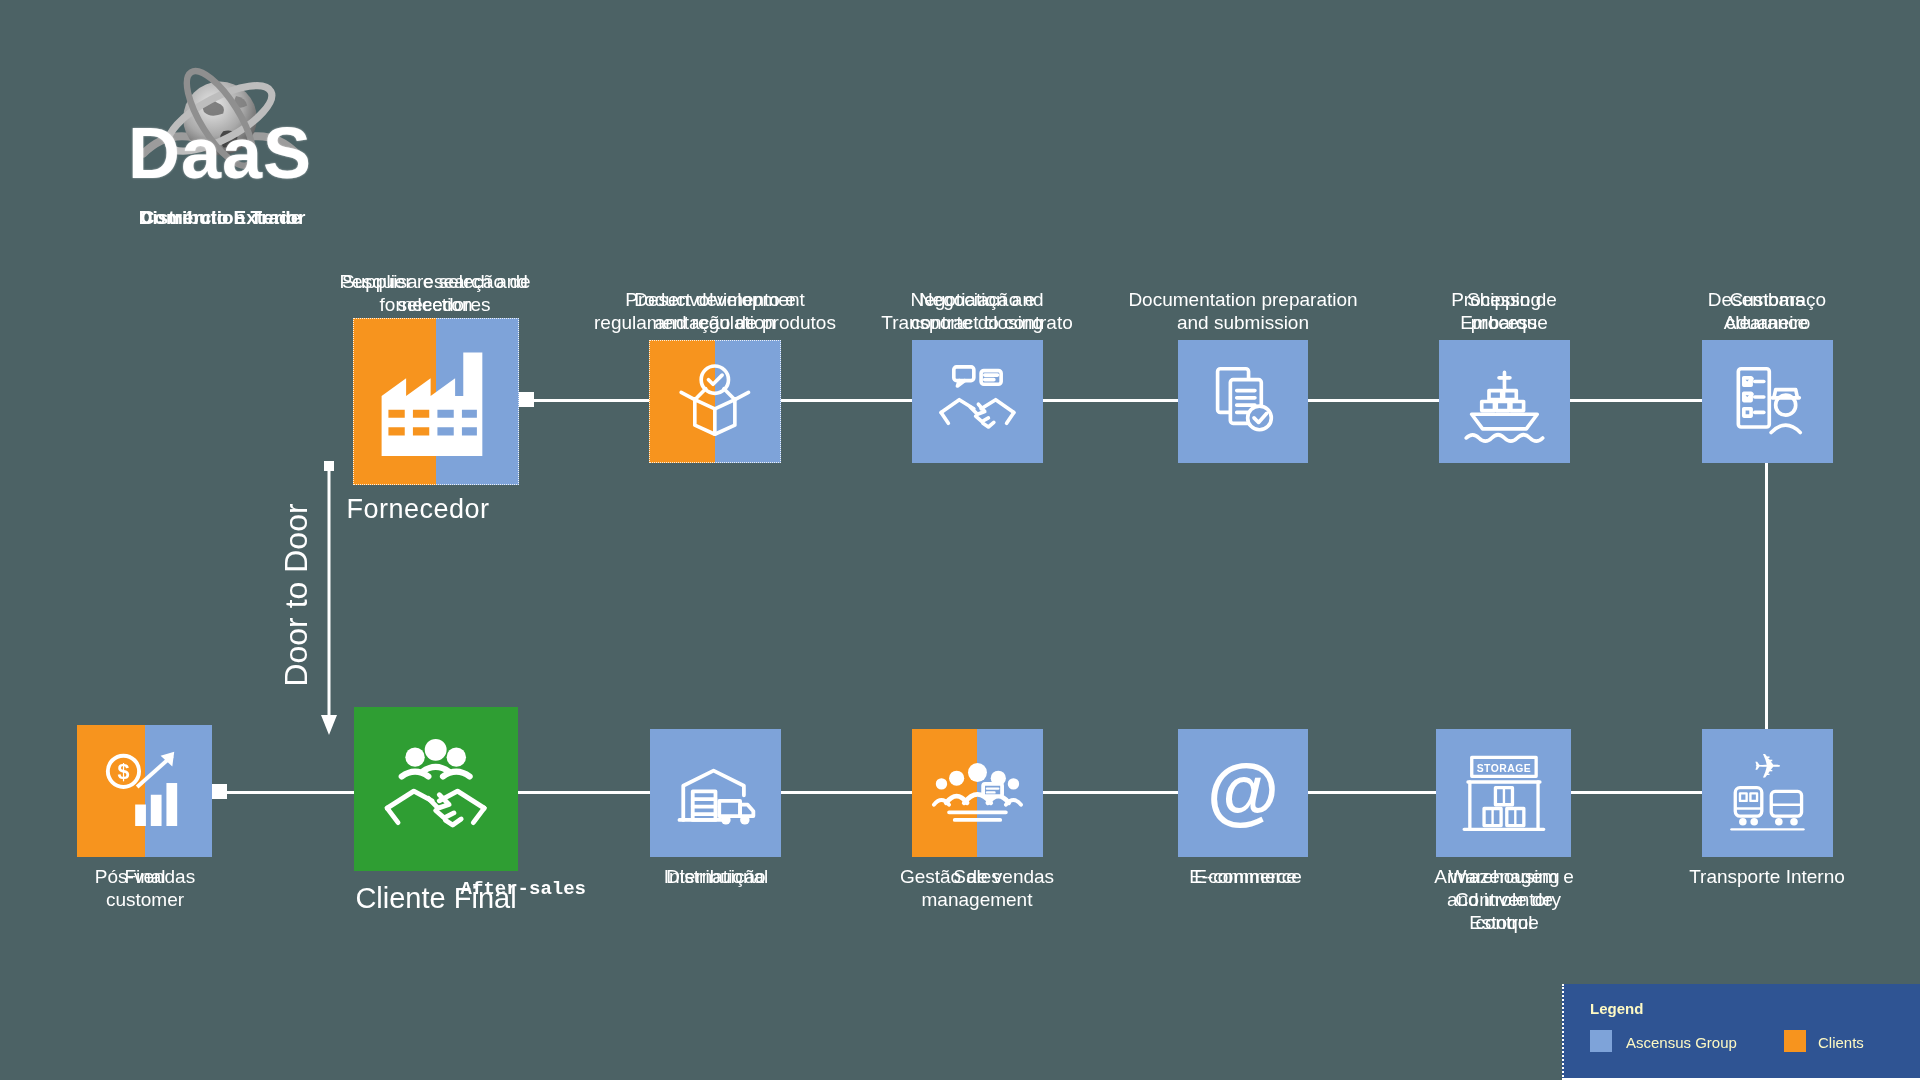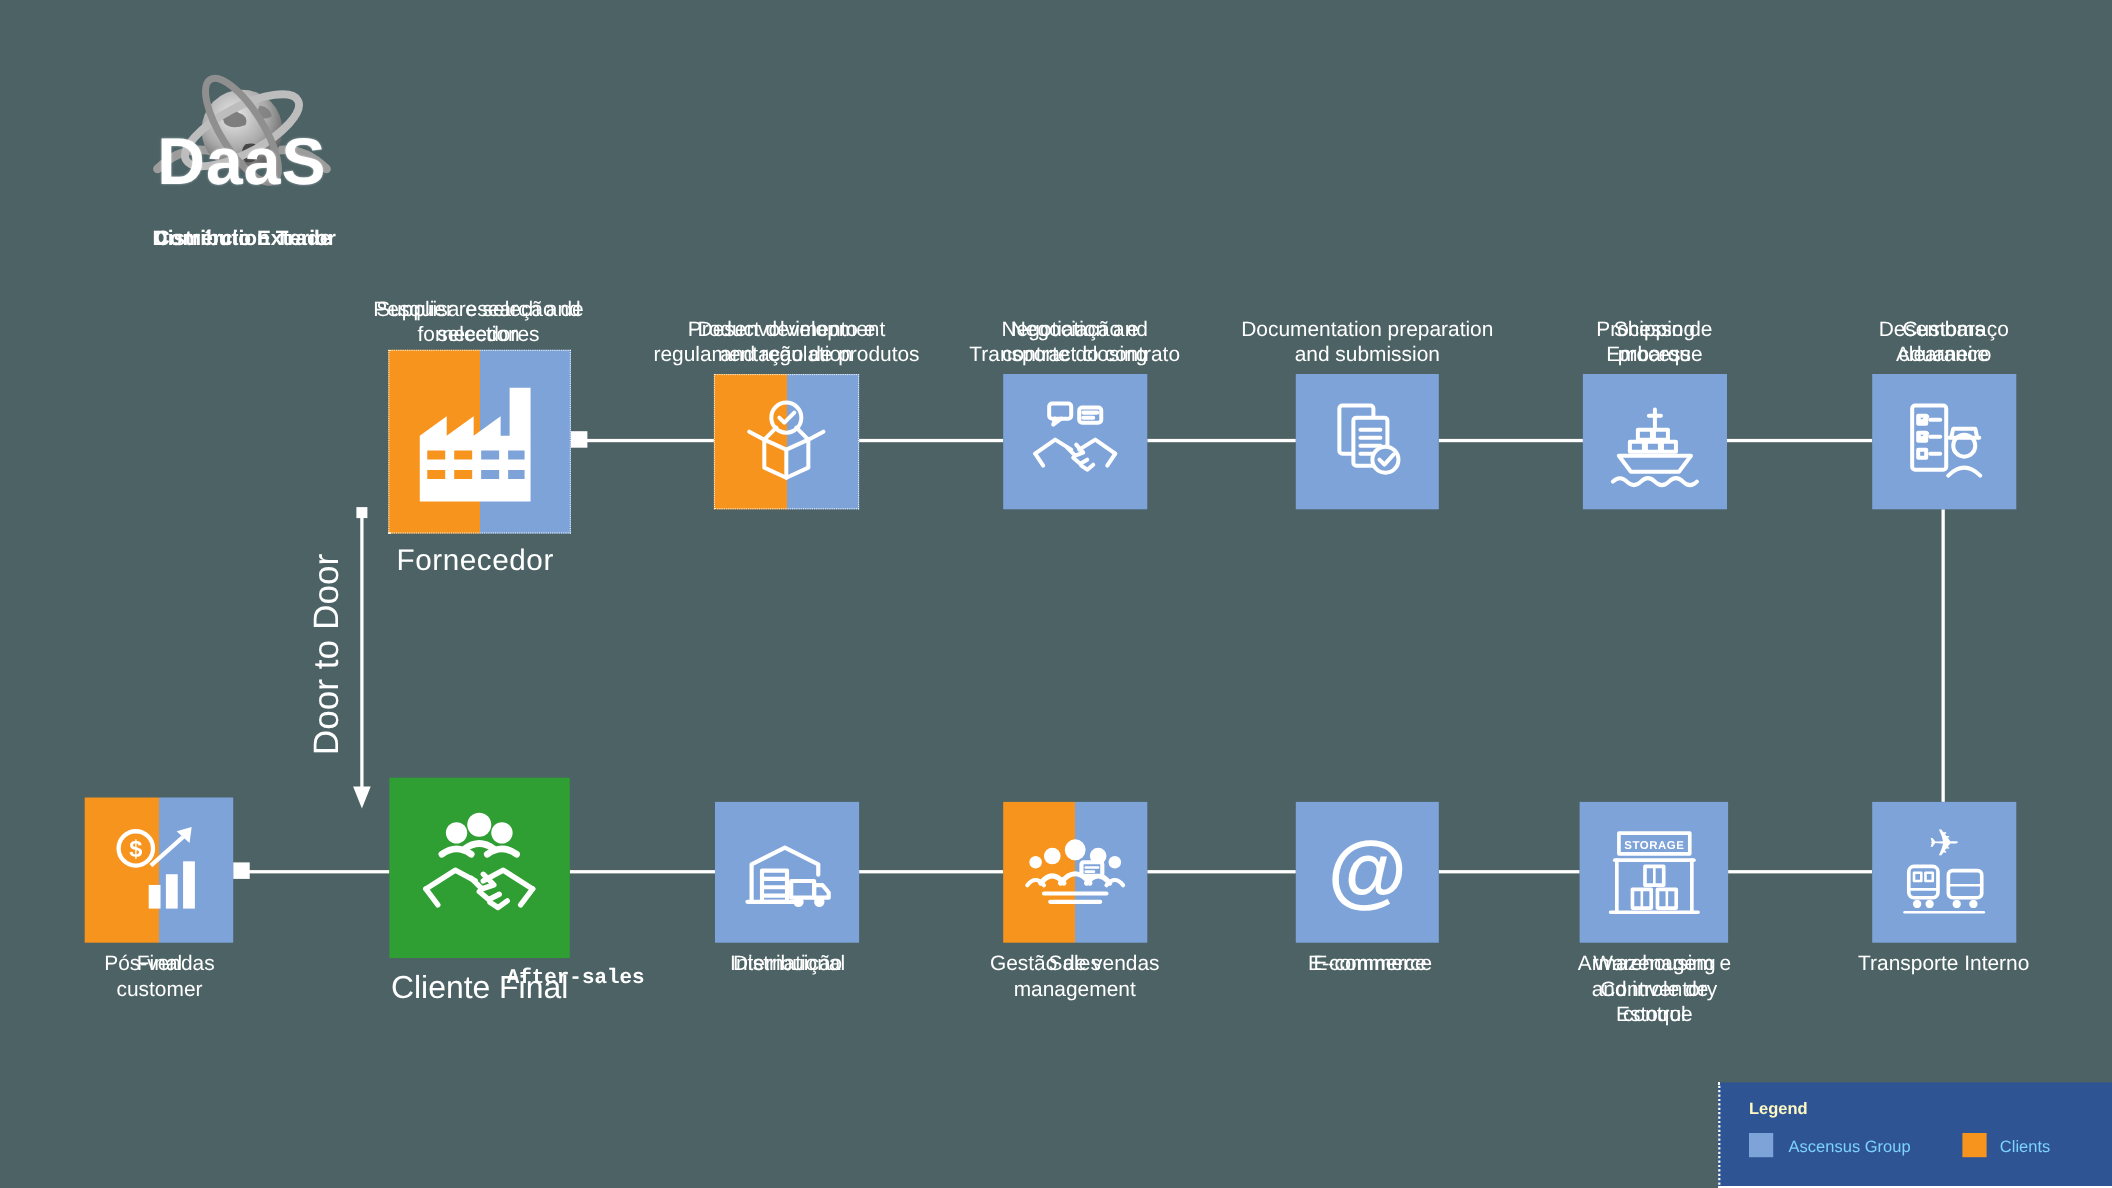--- a/index.html
+++ b/index.html
@@ -6,21 +6,21 @@
   .stage{
     position:relative;width:1920px;height:1080px;overflow:hidden;
     background:#4C6265;
     font-family:"Liberation Sans",sans-serif;
     color:#fff;
   }
   
   .logo-globe{position:absolute;left:138px;top:48px;width:164px;height:160px;}
   .logo-title{
     position:absolute;left:90px;top:112px;width:260px;text-align:center;
-    font-size:60px;font-weight:bold;letter-spacing:1px;color:#fff;
+    font-size:72px;font-weight:bold;letter-spacing:1px;color:#fff;
     text-shadow:0 0 2px rgba(255,255,255,.6);
   }
   .logo-sub{position:absolute;left:90px;top:207px;width:260px;height:26px;}
   .logo-sub .layer{position:absolute;left:0;right:0;top:0;text-align:center;font-size:19px;font-weight:bold;}
   .logo-sub .layer.off{transform:translateX(3px);}
   
   .box{position:absolute;display:flex;align-items:center;justify-content:center;}
   .box.blue{background:#7EA3D9;}
   .box.green{background:#2F9E33;}
   .box.split{background:linear-gradient(90deg,#F7941E 0 50%,#7EA3D9 50% 100%);}
@@ -33,21 +33,21 @@
   .vline{position:absolute;width:3px;background:#fff;}
   .nub{position:absolute;width:15px;height:15px;background:#fff;}
   
   .lbl{position:absolute;height:80px;}
   .lbl .layer{
     position:absolute;left:0;right:0;top:0;text-align:center;
     font-size:19px;line-height:1.22;white-space:pre-line;color:#fff;
   }
   .lbl .layer.off-x{transform:translateX(5px);}
   .supplier-title{
-    position:absolute;left:349px;top:494px;width:166px;text-align:center;
+    position:absolute;left:335px;top:494px;width:166px;text-align:center;
     font-size:27px;color:#fff;letter-spacing:.5px;
   }
   .client-lbl{position:absolute;left:286px;top:876px;width:300px;height:60px;}
   .client-lbl .small{position:absolute;left:0;right:0;top:2px;text-align:right;font-size:19px;font-weight:bold;font-family:Liberation Mono, monospace;}
   .client-lbl .big{position:absolute;left:0;right:0;top:6px;text-align:center;font-size:29px;}
   
   .door-text{
     position:absolute;left:155px;top:578px;width:280px;height:34px;
     transform:rotate(-90deg);transform-origin:center;
     text-align:center;font-size:32px;color:#fff;white-space:pre-line;
@@ -56,21 +56,21 @@
   
   .legend{
     position:absolute;left:1562px;top:984px;width:358px;height:96px;
     background:#2F5493;border-left:2px dotted #fff;border-bottom:2px solid #fff;
     box-sizing:border-box;
   }
   .legend-title{position:absolute;left:26px;top:16px;font-size:15px;font-weight:bold;color:#fef9c3;}
   .legend .swatch{position:absolute;width:22px;height:22px;top:46px;}
   .legend .swatch.b{left:26px;background:#7EA3D9;}
   .legend .swatch.o{left:220px;background:#F7941E;}
-  .legend .ltext{position:absolute;top:50px;font-size:15px;color:#7dd3fc;}
+  .legend .ltext{position:absolute;top:50px;font-size:15px;color:#fef9c3;}
   .legend .ltext.b{left:62px;}
   .legend .ltext.o{left:254px;}
 </style>
 </head>
 <body>
 
 <div class="stage">
 
   <svg class="logo-globe" viewBox="0 0 100 100">
     <defs>

